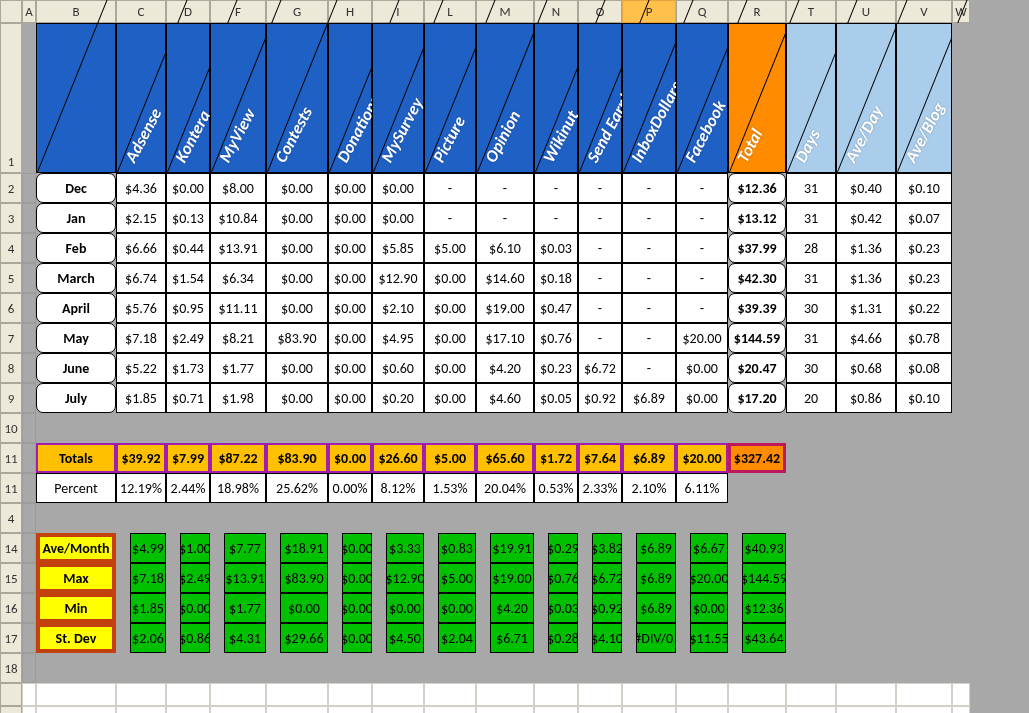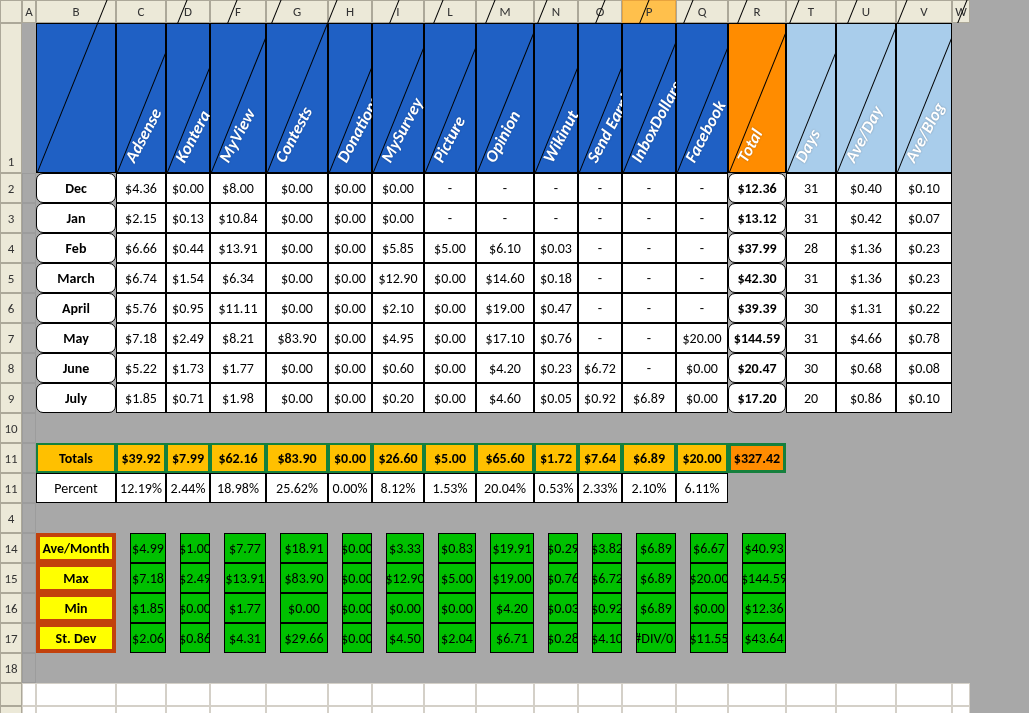--- a/index.html
+++ b/index.html
@@ -97,26 +97,26 @@
     font-weight: bold;
     font-style: italic;
     font-size: 17px;
     white-space: nowrap;
     text-shadow: 0 0 2px rgba(0,0,0,.3);
   }
 
   
   .tot-orange {
     background: #ffc000;
-    border: 2px solid #15803d;
+    border: 2px solid #a21caf;
     font-weight: bold;
   }
   .tot-total {
     background: #ff8c00;
-    border: 3px solid #15803d;
+    border: 3px solid #be185d;
     font-weight: bold;
   }
 
   
   .stat-green {
     background: #00c000;
     border: 1px solid #000;
     margin-left: 14px;
   }
   .stat-label {
@@ -403,21 +403,21 @@
     <div class="cell grey"></div>
     <div class="cell grey"></div>
     <div class="cell grey"></div>
     <div class="cell grey"></div>
     <div class="cell grey"></div>
     <div class="rowhdr">11</div>
     <div class="cell agrey"></div>
     <div class="cell tot-orange">Totals</div>
     <div class="cell tot-orange">$39.92</div>
     <div class="cell tot-orange">$7.99</div>
-    <div class="cell tot-orange">$62.16</div>
+    <div class="cell tot-orange">$87.22</div>
     <div class="cell tot-orange">$83.90</div>
     <div class="cell tot-orange">$0.00</div>
     <div class="cell tot-orange">$26.60</div>
     <div class="cell tot-orange">$5.00</div>
     <div class="cell tot-orange">$65.60</div>
     <div class="cell tot-orange">$1.72</div>
     <div class="cell tot-orange">$7.64</div>
     <div class="cell tot-orange">$6.89</div>
     <div class="cell tot-orange">$20.00</div>
     <div class="cell tot-total">$327.42</div>

